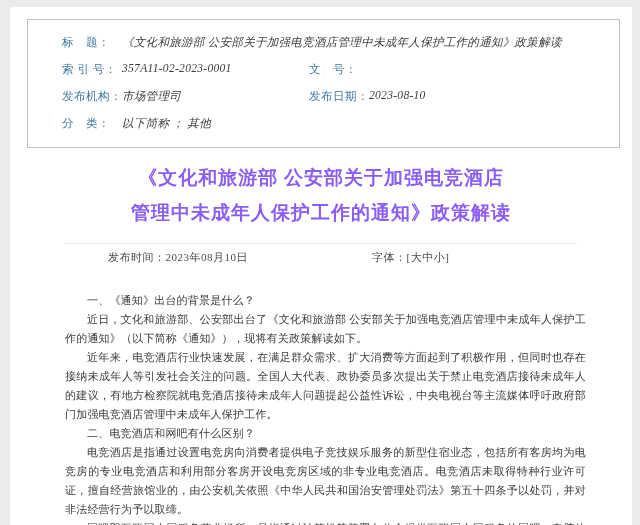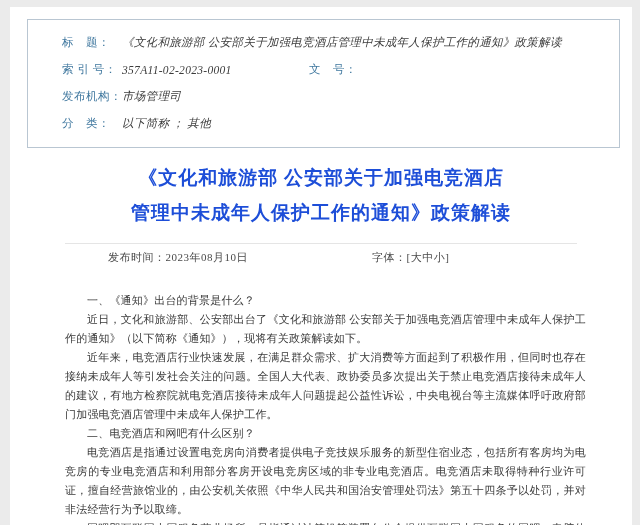--- a/index.html
+++ b/index.html
@@ -12,33 +12,33 @@
     position:absolute;left:10px;top:7px;width:622px;height:540px;
     background:#ffffff;
   }
   
   .meta-box{
     position:absolute;left:17px;top:12px;width:591px;height:118px;
     border:1px solid #b9c6d2;background:#ffffff;
     padding-top:9px;box-sizing:content-box;
   }
   .meta-row{display:flex;height:27px;align-items:center;padding-left:34px;}
-  .meta-cell{display:flex;align-items:center;}
+  .meta-cell{display:flex;}
   .meta-cell.left{width:247px;flex-shrink:0;}
   .meta-label{
     color:#40789f;font-size:11.5px;width:60px;flex-shrink:0;
     white-space:pre;letter-spacing:0.5px;
   }
   .meta-value{
     color:#3c3c3c;font-size:11.5px;white-space:pre;letter-spacing:0.3px;font-style:italic;
   }
   
   .doc-title{
     position:absolute;left:0;top:153px;width:100%;
-    text-align:center;color:#1d4ed8;
+    text-align:center;color:#8b5cf6;
     font-size:19px;line-height:35px;font-weight:bold;
     white-space:pre-line;letter-spacing:1px;
   }
   .divider{
     position:absolute;left:55px;top:236px;width:512px;height:1px;
     background:#e5e5e5;
   }
   
   .pub-bar{
     position:absolute;left:0;top:243px;width:100%;height:16px;
@@ -77,20 +77,24 @@
       <div class="meta-cell">
         <span class="meta-label">文　号：</span>
         <span class="meta-value"></span>
       </div>
     </div>
     <div class="meta-row">
       <div class="meta-cell left">
         <span class="meta-label">发布机构：</span>
         <span class="meta-value">市场管理司</span>
       </div>
+      <div class="meta-cell">
+        <span class="meta-label">发布日期：</span>
+        <span class="meta-value">2023-08-10</span>
+      </div>
     </div>
     <div class="meta-row">
       <div class="meta-cell left">
         <span class="meta-label">分　类：</span>
         <span class="meta-value">以下简称 ； 其他</span>
       </div>
     </div>
   </div>
 
   <div class="doc-title">《文化和旅游部 公安部关于加强电竞酒店

